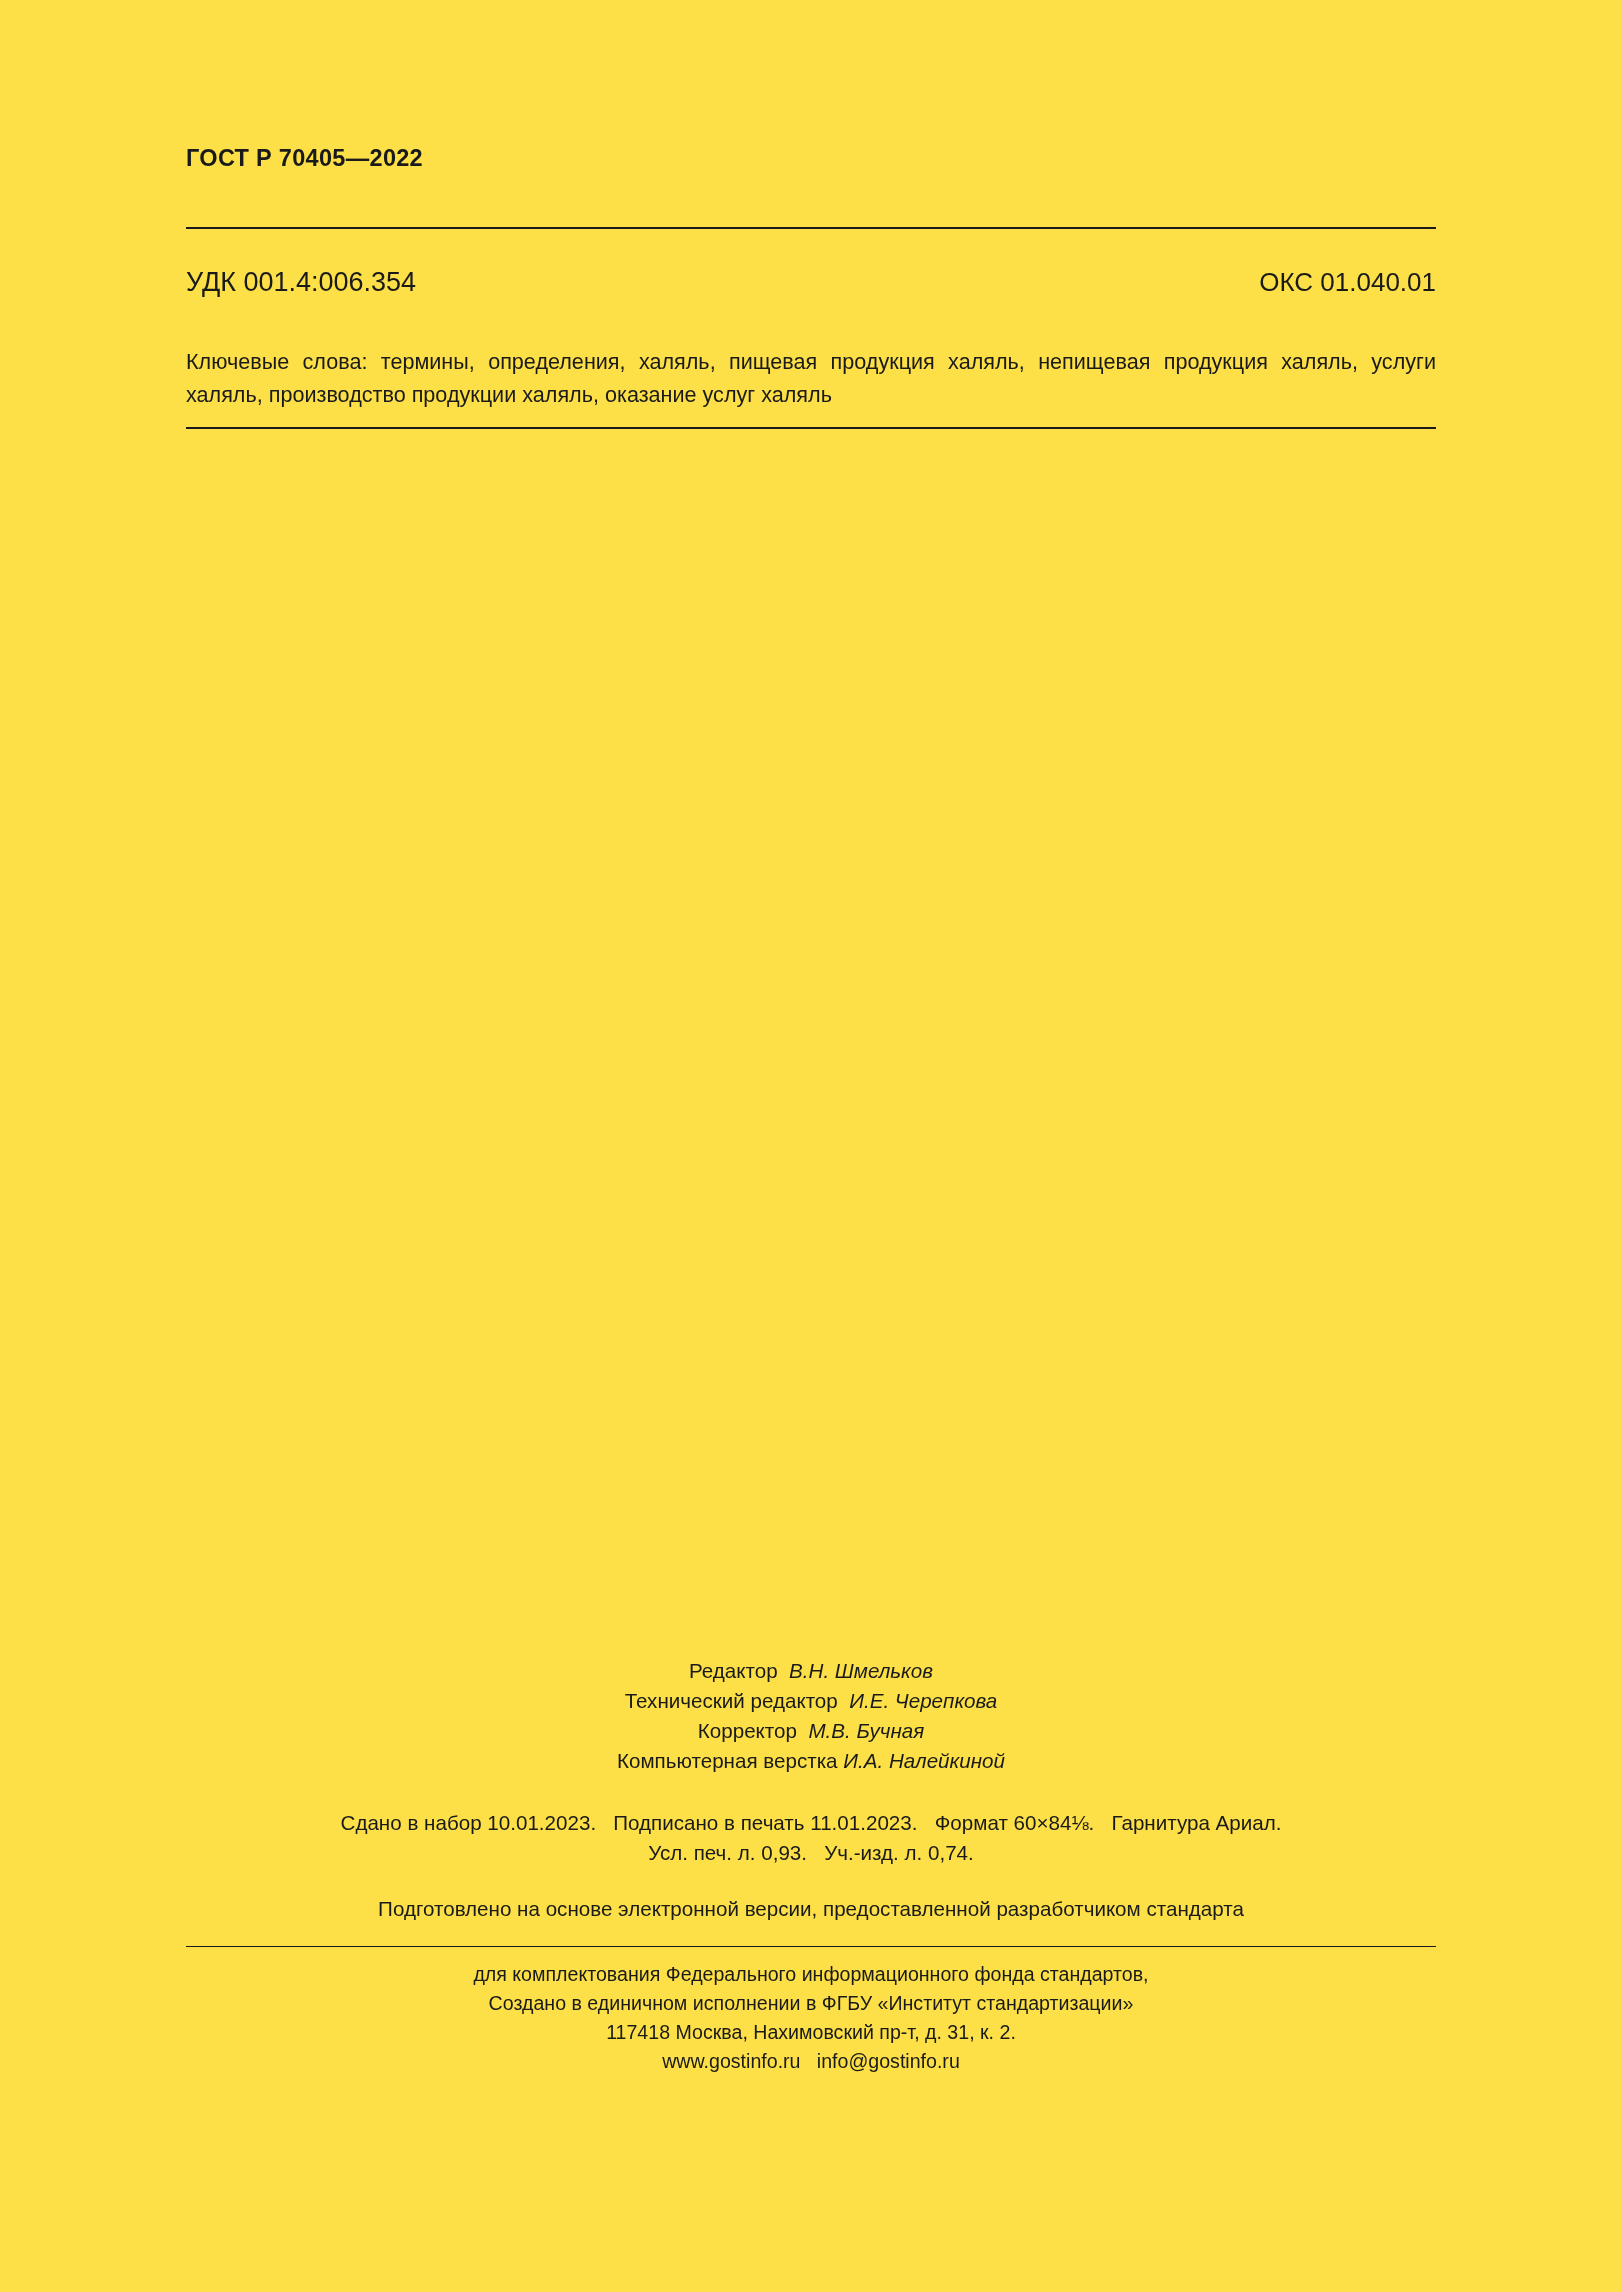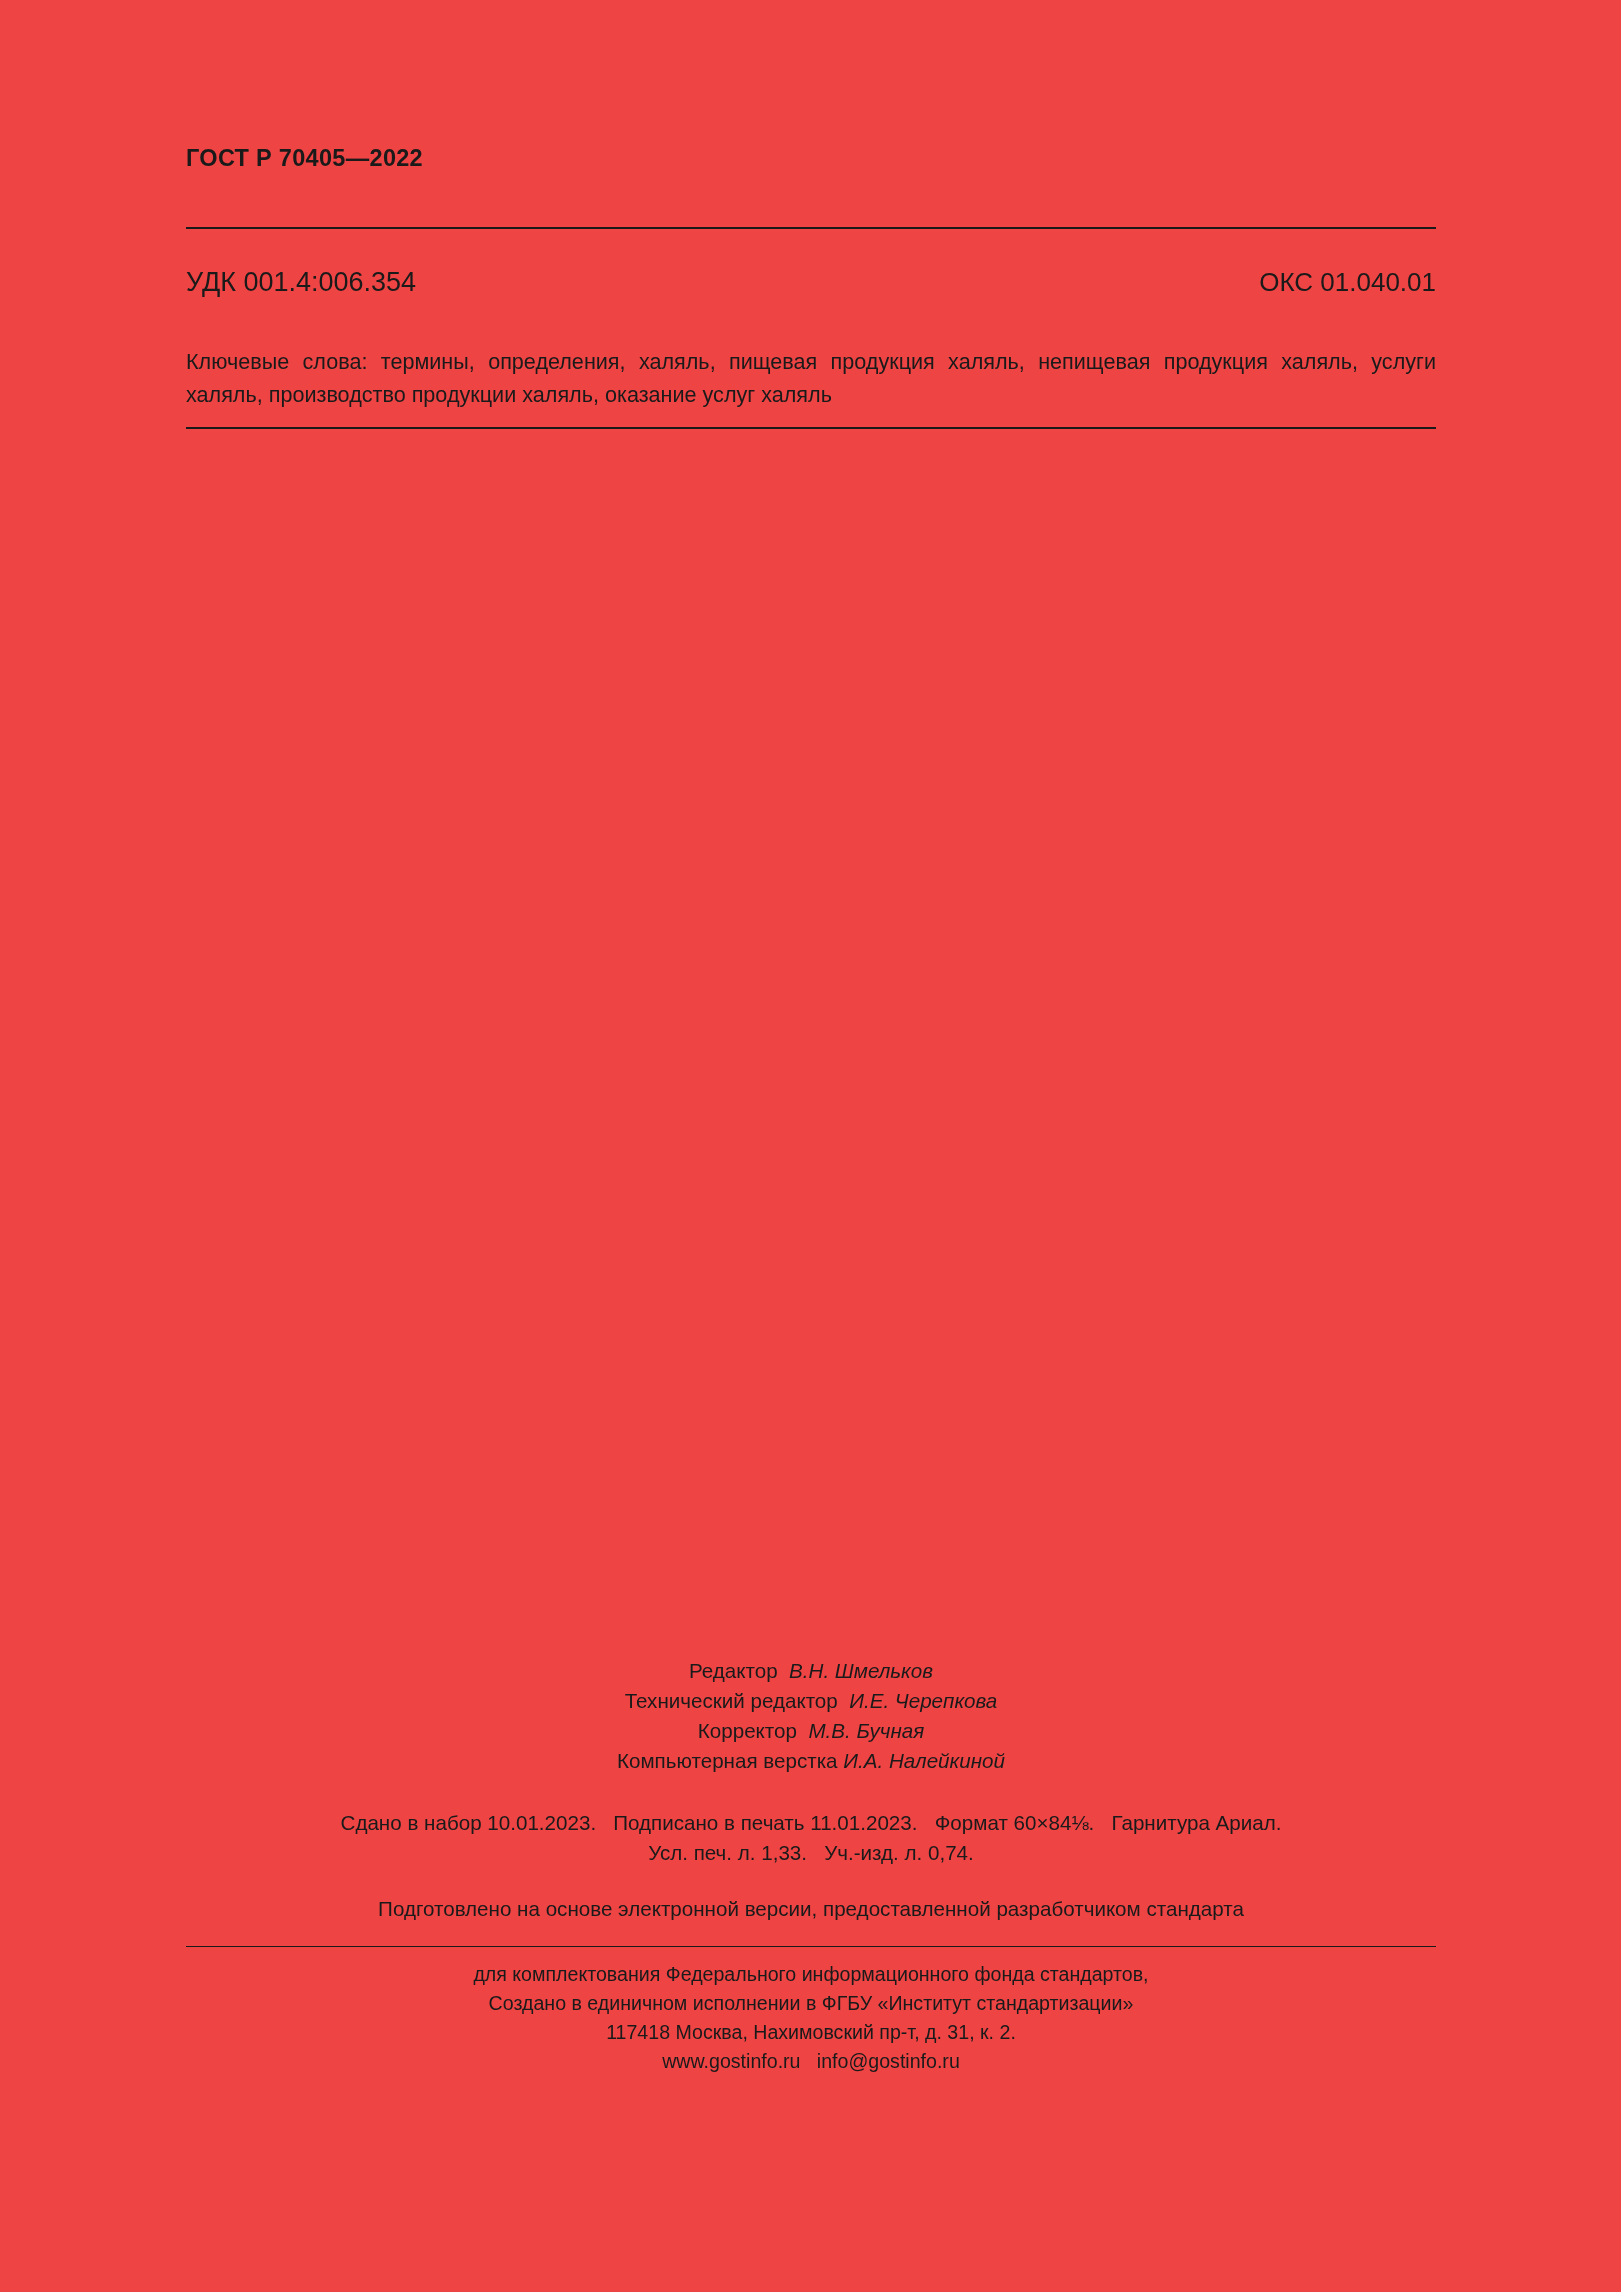--- a/index.html
+++ b/index.html
@@ -11,21 +11,21 @@
     width: 1621px;
     height: 2293px;
     position: relative;
     font-family: "Liberation Sans", sans-serif;
     color: #1a1a1a;
     background: #fbfbfb;
   }
   .page {
     position: absolute;
     inset: 0;
-    background: #ef4444;
+    background: #fde047;
   }
   .content {
     position: absolute;
     left: 186px;
     top: 0;
     width: 1250px;
     height: 100%;
   }
 
   
@@ -162,21 +162,21 @@
       <div>
         <span class="role">Корректор  </span><span class="name">М.В. Бучная</span>
       </div>
       <div>
         <span class="role">Компьютерная верстка </span><span class="name">И.А. Налейкиной</span>
       </div>
     </div>
 
     <div class="print-info">
       <div class="spaced">Сдано в набор 10.01.2023.   Подписано в печать 11.01.2023.   Формат 60×84⅛.   Гарнитура Ариал.</div>
-      <div class="spaced">Усл. печ. л. 1,33.   Уч.-изд. л. 0,74.</div>
+      <div class="spaced">Усл. печ. л. 0,93.   Уч.-изд. л. 0,74.</div>
     </div>
 
     <div class="prepared">Подготовлено на основе электронной версии, предоставленной разработчиком стандарта</div>
 
     <div class="rule-foot"></div>
 
     <div class="publisher">
       <div>для комплектования Федерального информационного фонда стандартов,</div>
       <div>Создано в единичном исполнении в ФГБУ «Институт стандартизации»</div>
       <div>117418 Москва, Нахимовский пр-т, д. 31, к. 2.</div>

